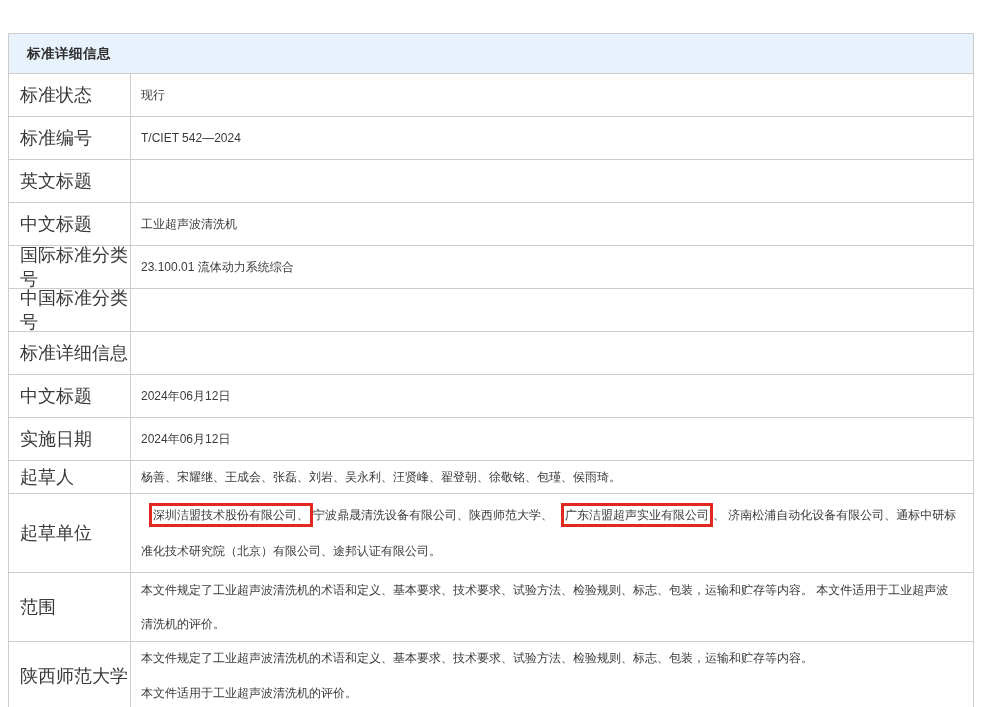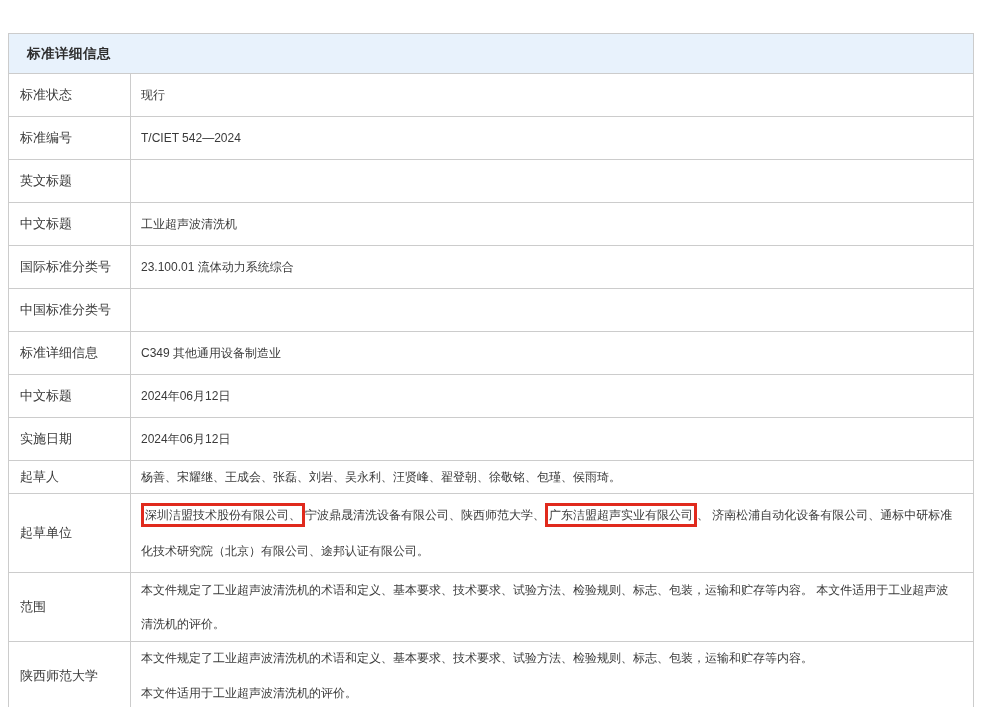--- a/index.html
+++ b/index.html
@@ -37,21 +37,21 @@
     font-size:13.5px;
     color:#2e2e2e;
     letter-spacing:0.5px;
   }
   .row{display:flex;border-bottom:1px solid var(--border);height:43px;}
   .row .label{
     flex:0 0 122px;width:122px;
     border-right:1px solid var(--border);
     display:flex;align-items:center;
     padding-left:11px;
-    font-size:13px;
+    font-size:18px;
   }
   .row .value{
     flex:1;min-width:0;
     display:flex;align-items:center;
     padding:4px 14px 4px 10px;
     font-size:12px;
     line-height:34px;
   }
   .row .value .vtext{width:100%;}
   
@@ -59,20 +59,21 @@
   [data-name="row-drafting-units"]{height:79px;}
   [data-name="row-drafting-units"] .value{line-height:36px;}
   [data-name="row-scope"]{height:69px;}
   [data-name="row-scope"] .value{line-height:34px;}
   [data-name="row-main-content"]{height:69px;}
   [data-name="row-main-content"] .value{line-height:35px;}
   [data-name="row-partial"]{height:20px;border-bottom:none;}
   .boxed{
     border:3px solid var(--red);
     padding:2px 1px;
+    margin-left:8px;
   }
 </style>
 </head>
 <body data-name="page">
 
 <div class="top-artifact" data-name="clipped-content-artifact"></div>
 
 <div class="table-wrap" data-name="standard-detail-table">
   <div class="table-header" data-name="table-title">标准详细信息</div>
   <div data-name="table-body" id="table-body">
@@ -107,23 +108,20 @@
         </div>
       </div>
       <div class="row" data-name="row-ccs-number">
         <div class="label" data-name="ccs-number-label">中国标准分类号</div>
         <div class="value">
           <div class="vtext" data-name="ccs-number-value"></div>
         </div>
       </div>
       <div class="row" data-name="row-economy-class">
         <div class="label" data-name="economy-class-label">标准详细信息</div>
-        <div class="value">
-          <div class="vtext" data-name="economy-class-value">C349 其他通用设备制造业</div>
-        </div>
       </div>
       <div class="row" data-name="row-publish-date">
         <div class="label" data-name="publish-date-label">中文标题</div>
         <div class="value">
           <div class="vtext" data-name="publish-date-value">2024年06月12日</div>
         </div>
       </div>
       <div class="row" data-name="row-implement-date">
         <div class="label" data-name="implement-date-label">实施日期</div>
         <div class="value">

